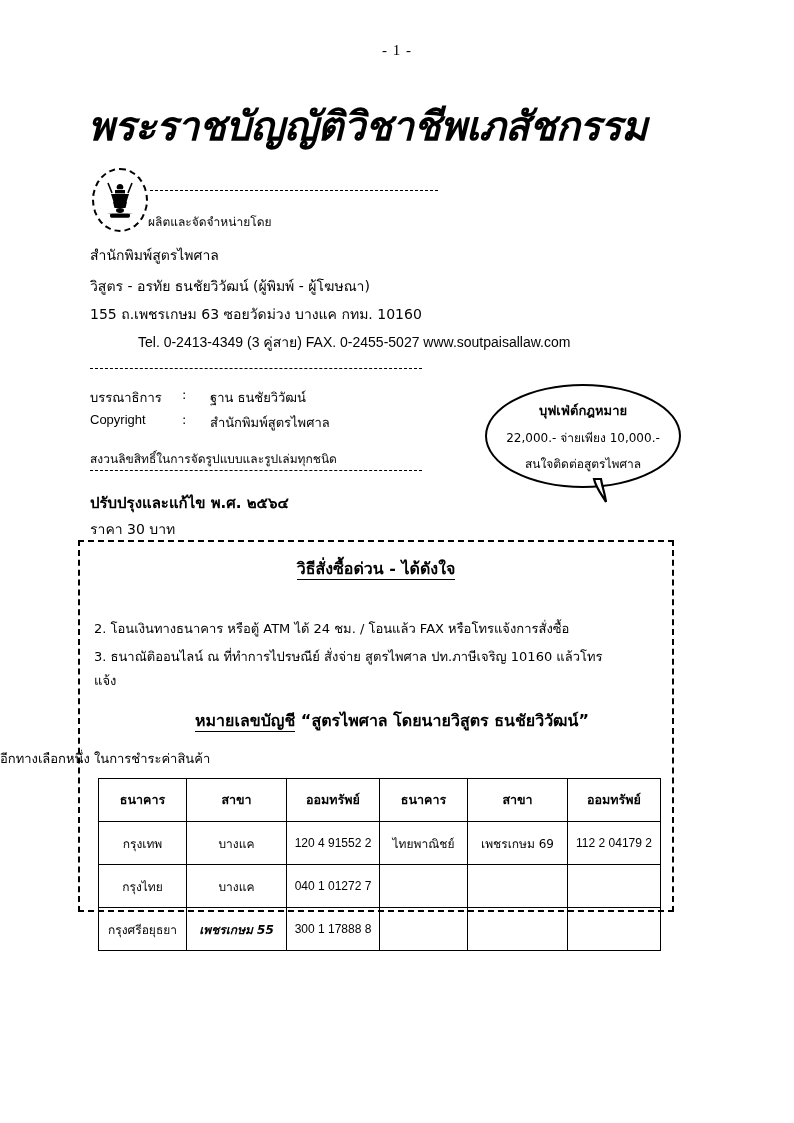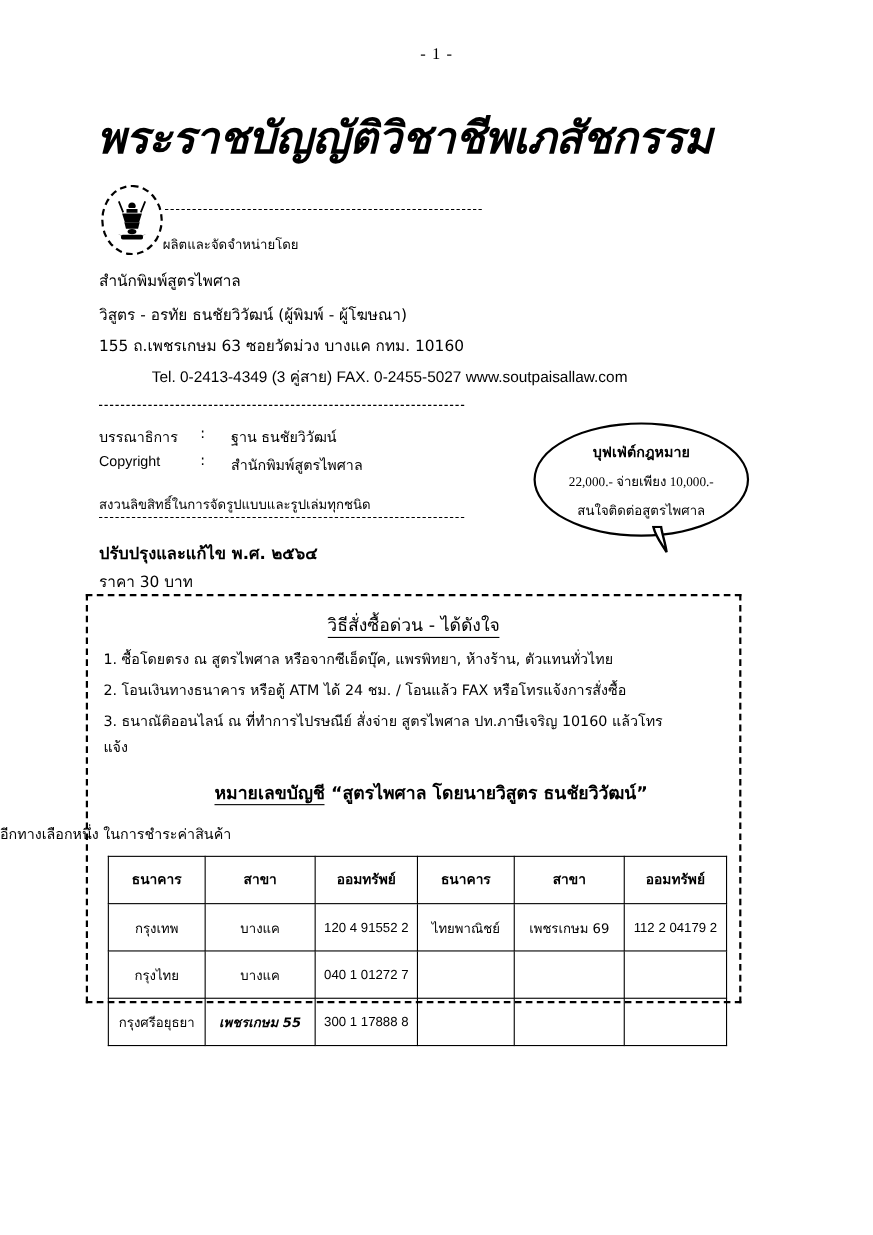--- a/index.html
+++ b/index.html
@@ -124,21 +124,20 @@
     height: 104px;
     border: 2.5px solid #000;
     border-radius: 50%;
     box-sizing: border-box;
     background: #fff;
     display: flex;
     flex-direction: column;
     align-items: center;
     justify-content: center;
     gap: 7px;
-    font-family: Liberation Serif, serif;
   }
   .bubble-l1 { font-size: 13px; font-weight: bold; white-space: nowrap; }
   .bubble-l2 { font-size: 12px; white-space: nowrap; }
   .bubble-l3 { font-size: 12px; white-space: nowrap; }
   .bubble-tail {
     position: absolute;
     left: 592px;
     top: 478px;
     width: 26px;
     height: 26px;
@@ -156,21 +155,21 @@
     box-sizing: border-box;
   }
 
   .order-title {
     position: absolute;
     left: 0;
     top: 556px;
     width: 752px;
     text-align: center;
     font-size: 16px;
-    font-weight: normal;
+    font-weight: bold;
   }
   .order-title span {
     border-bottom: 1.8px solid #000;
     padding-bottom: 1px;
   }
 
   .order-item {
     position: absolute;
     left: 94px;
     width: 570px;
@@ -296,21 +295,20 @@
       <path d="M2 1 C4 10 10 17 14 24 C13 16 10 8 9 1 Z" fill="#fff" stroke="#000" stroke-width="2.2"></path>
     </svg>
   </div>
 
   <div class="order-box"></div>
 
   <div class="order-title">
     <span>วิธีสั่งซื้อด่วน - ได้ดังใจ</span>
   </div>
 
-  <div class="order-item oi-1">1. ซื้อโดยตรง ณ สูตรไพศาล หรือจากซีเอ็ดบุ๊ค, แพรพิทยา, ห้างร้าน, ตัวแทนทั่วไทย</div>
   <div class="order-item oi-2">2.  โอนเงินทางธนาคาร  หรือตู้ ATM  ได้ 24 ชม. / โอนแล้ว FAX  หรือโทรแจ้งการสั่งซื้อ</div>
   <div class="order-item oi-3">3. ธนาณัติออนไลน์ ณ ที่ทำการไปรษณีย์ สั่งจ่าย สูตรไพศาล ปท.ภาษีเจริญ 10160 แล้วโทร</div>
   <div class="order-item oi-3b">แจ้ง</div>
 
   <div class="acct-heading">
     <span class="ul">หมายเลขบัญชี</span><span> “สูตรไพศาล โดยนายวิสูตร ธนชัยวิวัฒน์”</span>
   </div>
   <div class="acct-sub">อีกทางเลือกหนึ่ง ในการชำระค่าสินค้า</div>
 
   <table class="bank-table">

